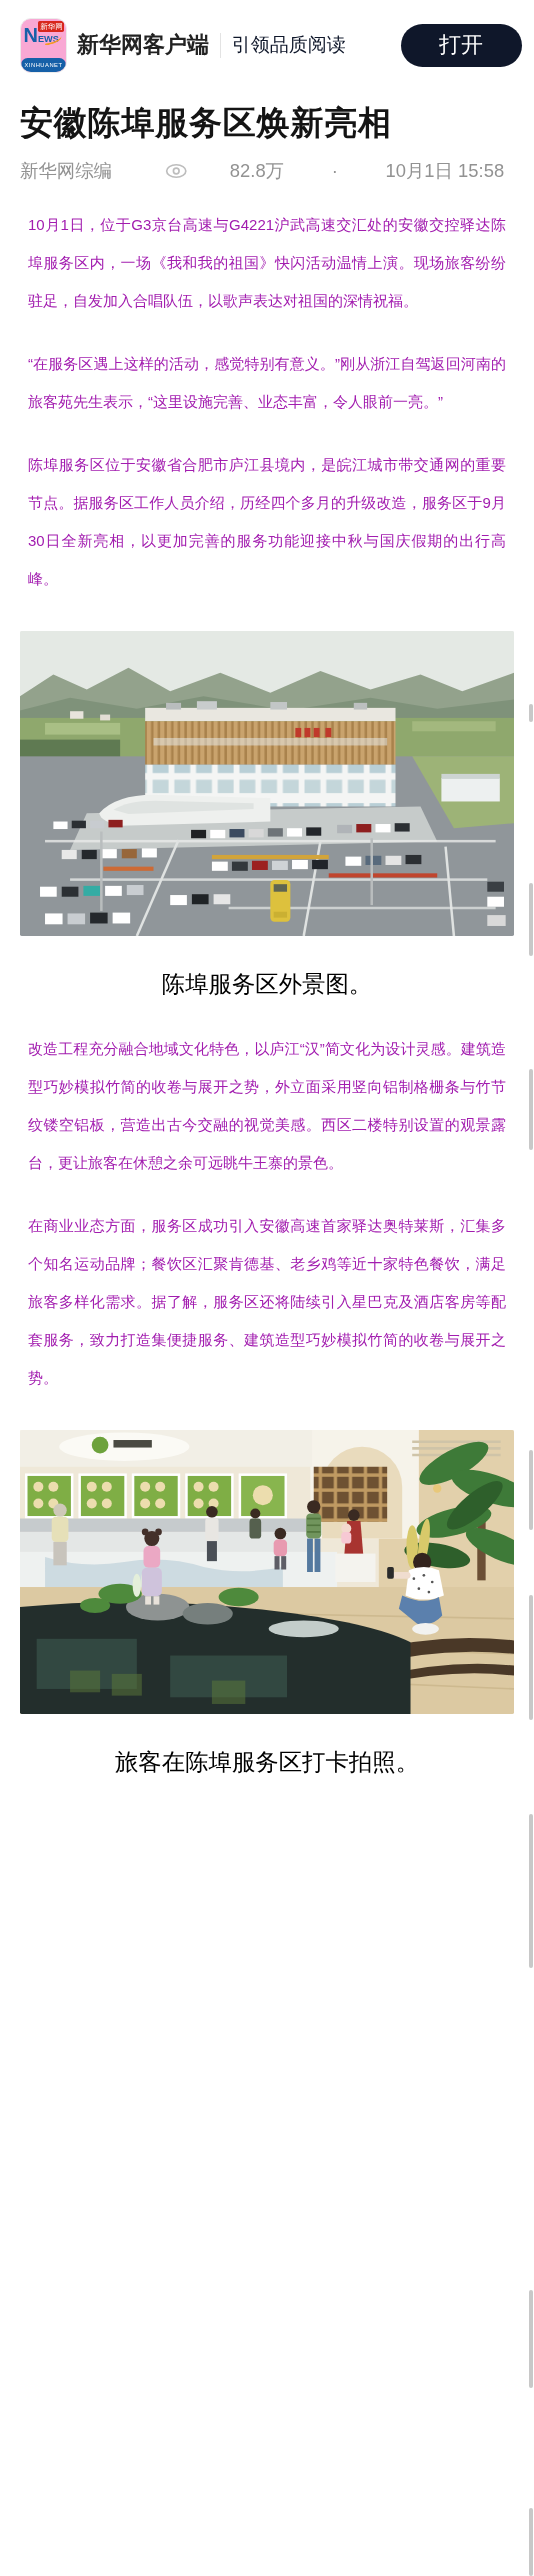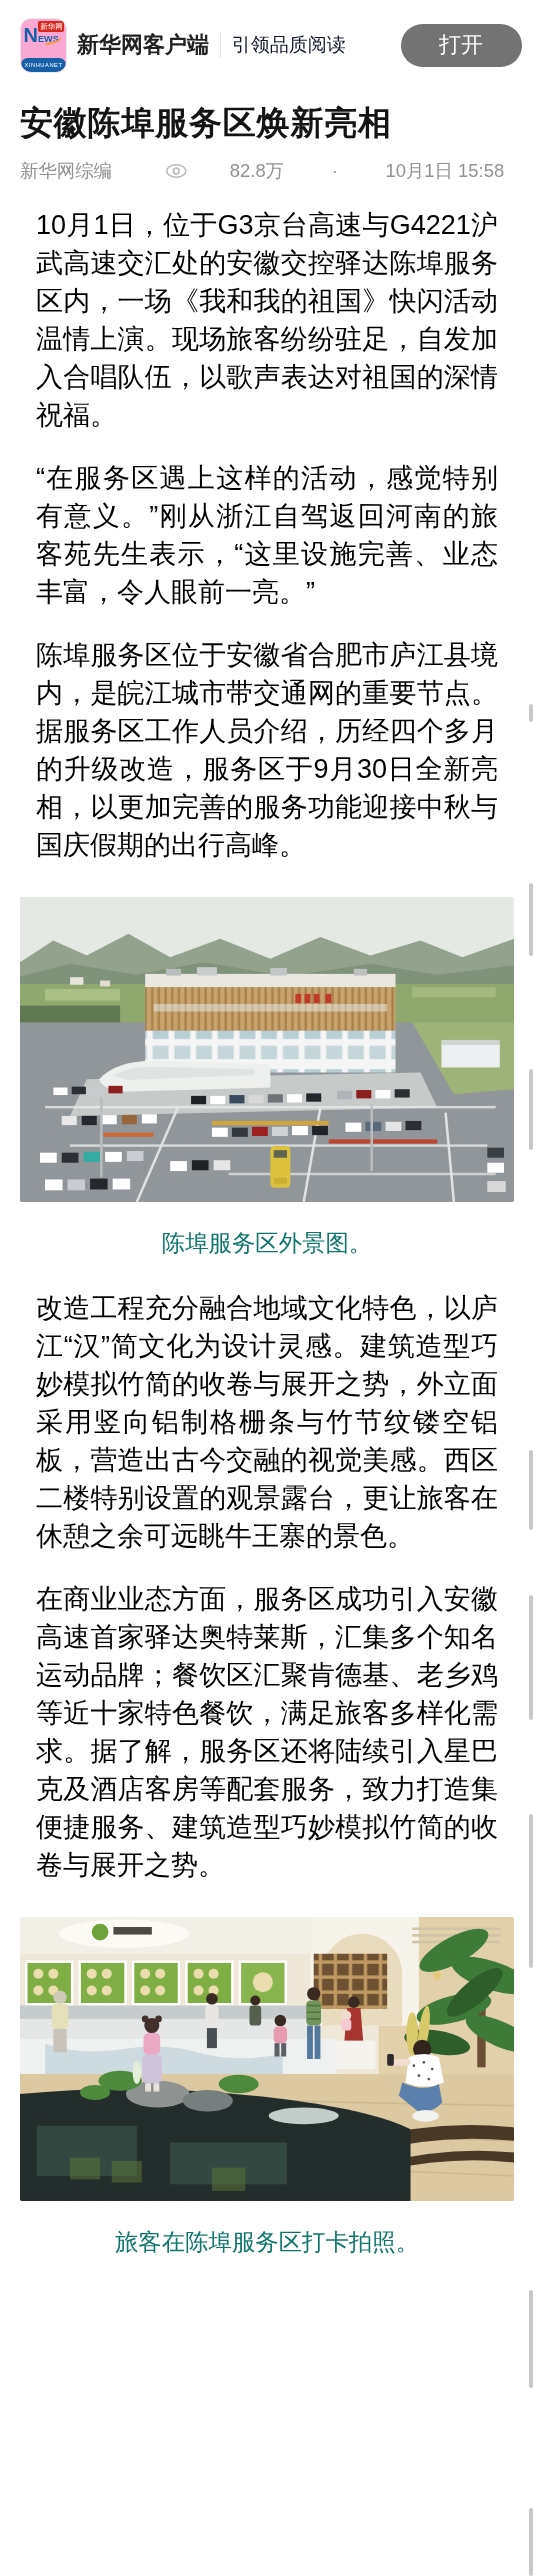--- a/index.html
+++ b/index.html
@@ -13,32 +13,32 @@
   .appbar{display:flex;align-items:center;padding:15px 12.5px 8.4px 20px;height:60px;}
   .logo{position:relative;width:45px;height:53px;background:#f9a8d4;border:0.8px solid #ececec;border-radius:11px;flex:0 0 auto;overflow:hidden;}
   .logo-news{display:block;position:absolute;left:2.5px;top:6.7px;font-weight:bold;color:#1660a8;font-size:9.2px;line-height:1;}
   .logo-news::first-letter{font-size:20px;}
   .logo-red{position:absolute;right:1.7px;top:2.5px;background:#d8261c;color:#fff;font-size:7.5px;line-height:1;padding:1.7px 1.7px;border-radius:1.7px;}
   .logo-swoosh{position:absolute;right:3.3px;top:16.7px;width:18.4px;height:6.7px;border-bottom:2.5px solid #f59a23;border-radius:0 0 100% 30%;transform:rotate(-12deg);}
   .logo-banner{position:absolute;left:0;right:0;bottom:0;height:14px;background:#1660a8;color:#fff;font-size:5.8px;letter-spacing:0.5px;text-align:center;line-height:15px;border-radius:6.7px 6.7px 4.2px 4.2px;}
   .app-name{margin-left:10px;font-size:22px;font-weight:bold;color:#222;}
   .appbar-divider{width:0.8px;height:25px;background:#e3e3e3;margin:0 11px;}
   .app-tagline{font-size:19px;color:#0f172a;}
-  .open-btn{margin-left:auto;width:121px;height:43px;border:none;border-radius:22px;background:#737373;color:#fff;font-size:22px;font-family:inherit;cursor:pointer;}
+  .open-btn{margin-left:auto;width:121px;height:43px;border:none;border-radius:22px;background:#0f172a;color:#fff;font-size:22px;font-family:inherit;cursor:pointer;}
   
   .article{padding:0 20px;}
   .title{margin:18.4px 0 0;font-size:33px;line-height:1.25;font-weight:bold;color:#141414;letter-spacing:0.8px;}
   .byline{margin-top:15px;display:flex;align-items:center;font-size:18.4px;color:#929292;gap:41px;}
   .byline .eye{margin:1.7px 1.7px 0 11.7px;display:inline-flex;}
   .byline .dot{margin:0 6.7px;}
   .body-copy{margin-top:23.4px;}
-  .body-copy p{margin:0 16px 25px;font-size:27px;line-height:38px;color:#000000;text-align:justify;word-break:break-all;}
+  .body-copy p{margin:0 8px 25px;font-size:15px;line-height:38px;color:#a21caf;text-align:justify;word-break:break-all;}
   figure{margin:33px 0 30px;}
   .photo{display:block;width:494px;border-radius:1.7px;}
-  figcaption{margin-top:25px;text-align:center;font-size:23.4px;color:#0f766e;}
+  figcaption{margin-top:32px;text-align:center;font-size:23.4px;color:#000000;}
   .editor{margin:6.7px 0 0;font-size:22.5px;color:#9c9c9c;}
   
   .frag{position:absolute;right:0.8px;width:4.2px;background:#c8c8c8;border-radius:2.5px;}
 </style>
 </head>
 <body>
 
 <div class="appbar">
   <div class="logo">
     <span class="logo-news">NEWS</span>

